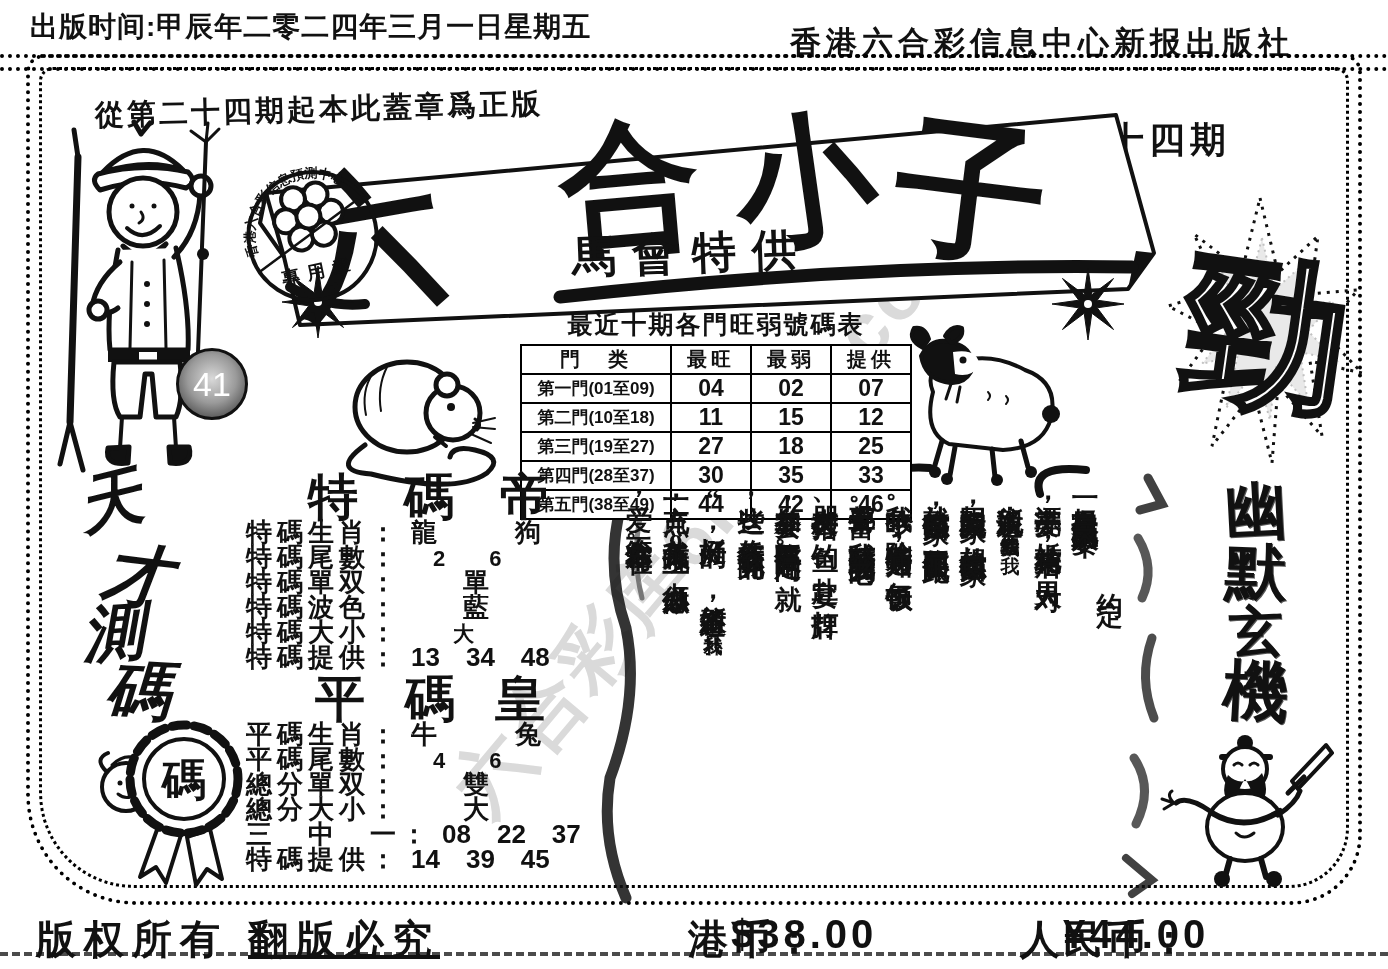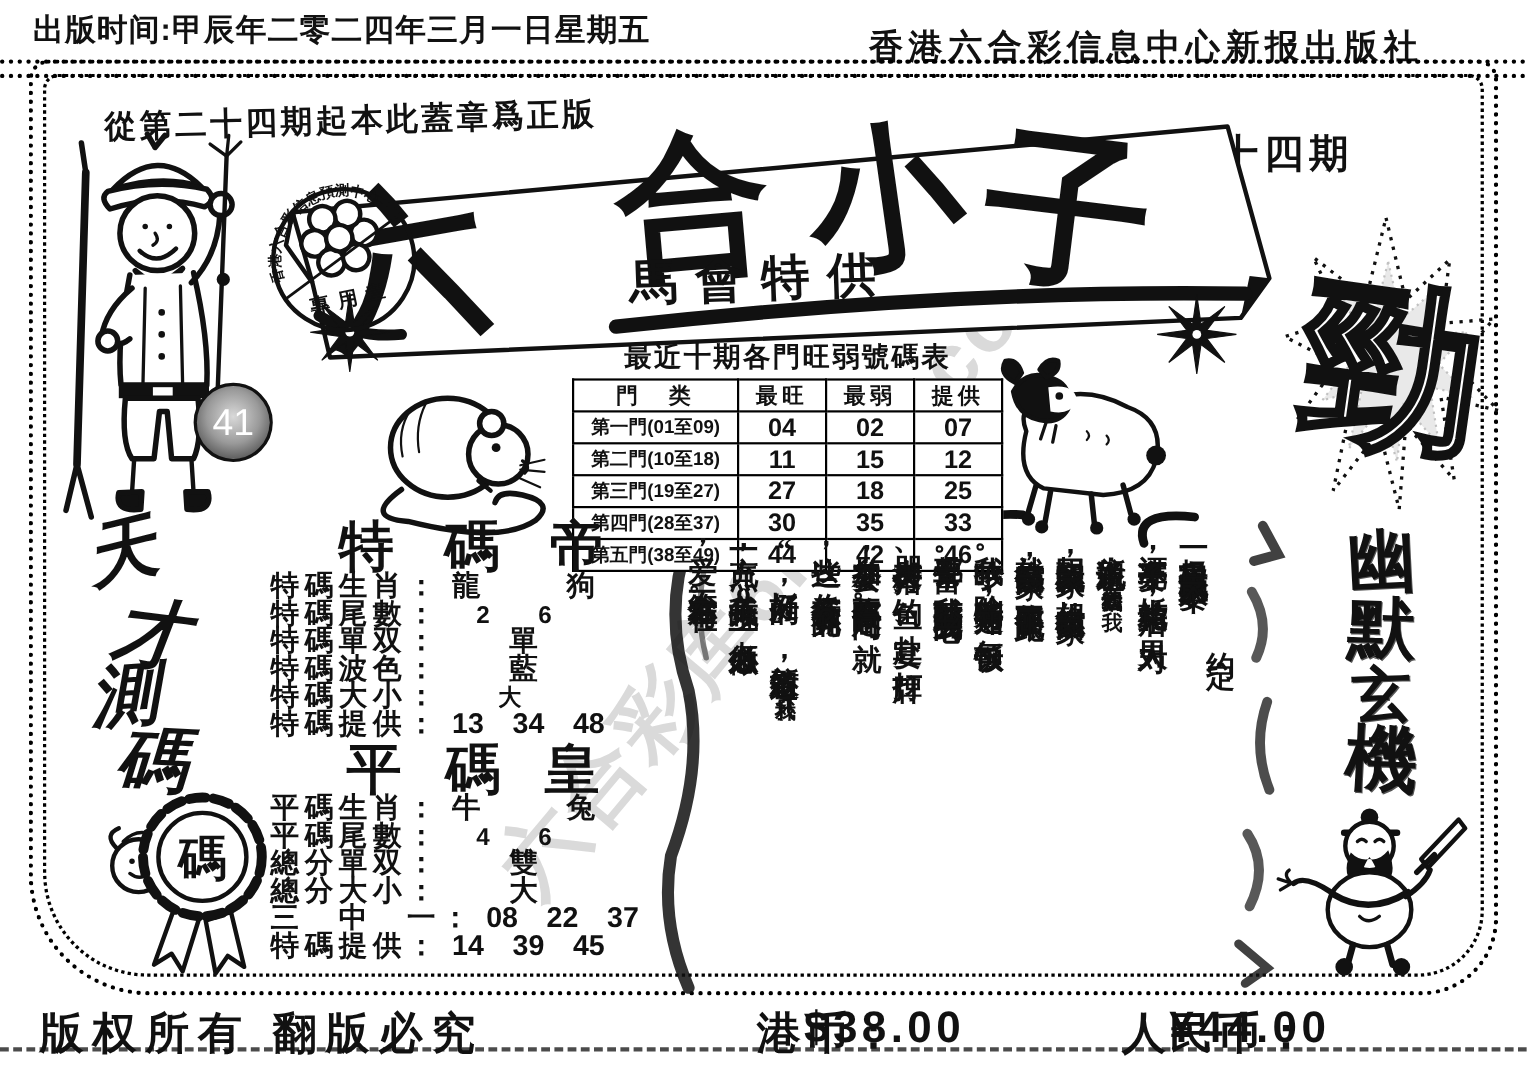--- a/index.html
+++ b/index.html
@@ -60,21 +60,21 @@
   .rightcol{left:1196px;top:482px;width:120px;text-align:center;z-index:6;}
   .rightcol .rc{font-size:62px;font-weight:700;line-height:60px;text-shadow:1px 1px 0 #555;}
   .rc:nth-child(1){transform:rotate(-3deg);}
   .rc:nth-child(2){transform:rotate(2deg);}
   .rc:nth-child(3){transform:rotate(-2deg);font-size:54px;}
   .rc:nth-child(4){transform:rotate(3deg);font-size:66px;}
   
   .footer{position:absolute;left:36px;right:30px;top:912px;height:44px;font-size:40px;font-weight:600;z-index:6;}
   .footer span{position:absolute;white-space:pre;}
   .f-copy{left:0;letter-spacing:8px;}
-  .f-warn{left:212px;letter-spacing:8px;}
+  .f-warn{left:212px;letter-spacing:8px;text-decoration:underline;}
   .f-hk{left:652px;letter-spacing:3px;}
   .f-cn{left:984px;letter-spacing:3px;}
   .price{font-family:"Liberation Sans",sans-serif;font-weight:700;letter-spacing:4px;}
   .watermark{left:430px;top:770px;transform:rotate(-50deg);transform-origin:0 0;
              font-size:76px;font-weight:700;color:#bcbcbc;opacity:.55;letter-spacing:4px;
              white-space:nowrap;z-index:1;font-family:"Liberation Sans",sans-serif;}
   svg{position:absolute;overflow:visible;}
   .z5{z-index:5;} .z4{z-index:4;} .z3{z-index:3;}
 </style>
 </head>

